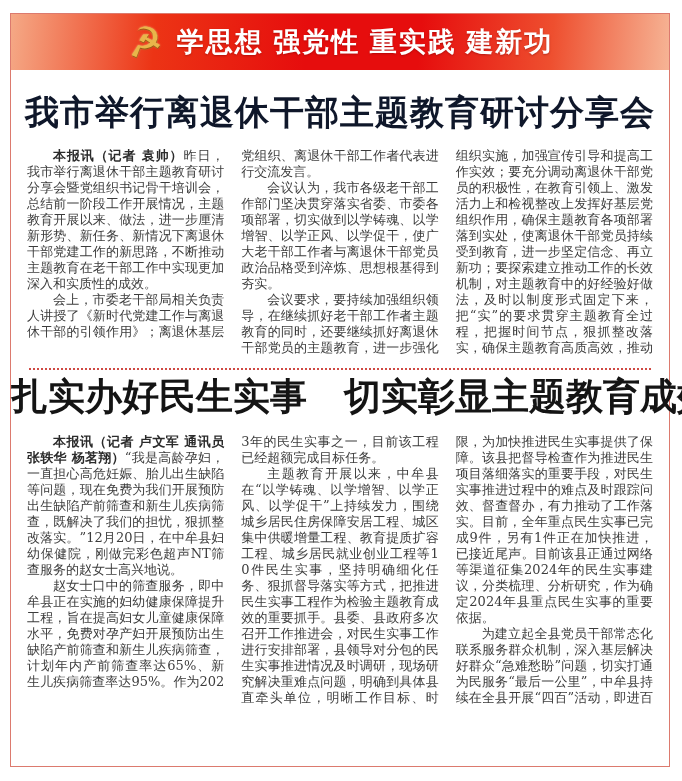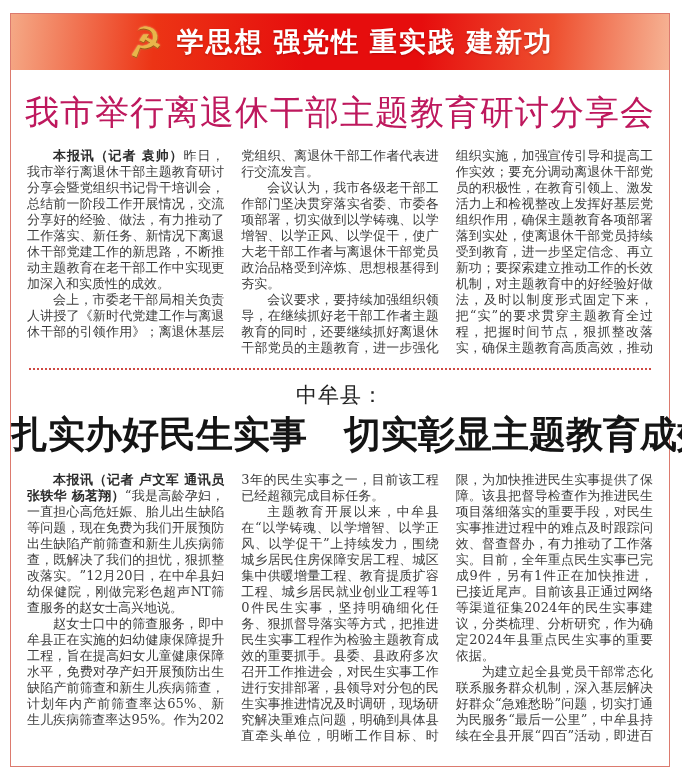--- a/index.html
+++ b/index.html
@@ -37,24 +37,24 @@
     font-size:27px;
     letter-spacing:2px;
     text-shadow:0 1px 2px rgba(120,0,0,.45);
     white-space:nowrap;
     text-align:right;
   }
   .headline1{
     margin-top:20px;
     text-align:center;
     font-family:"Liberation Sans","DejaVu Sans",sans-serif;
-    font-weight:normal;
+    font-weight:bold;
     font-size:34px;
     line-height:44px;
-    color:#be185d;
+    color:#0f172a;
     letter-spacing:1px;
     white-space:nowrap;
   }
   .colbody{
     margin:14px 16px 0 16px;
     column-gap:17px;
     column-count:3;
     column-fill:auto;
     overflow:hidden;
     font-size:13px;
@@ -98,29 +98,28 @@
   <div class="frame">
 
     <div class="banner">
       <span class="emblem">☭</span>
       <span class="slogan">学思想 强党性 重实践 建新功</span>
     </div>
 
     <div class="headline1">我市举行离退休干部主题教育研讨分享会</div>
 
     <div class="colbody body1">
-      <p><span class="lead">本报讯（记者 袁帅）</span><span>昨日，我市举行离退休干部主题教育研讨分享会暨党组织书记骨干培训会，总结前一阶段工作开展情况，交流分享好的经验、做法，有力推动了工作落实、新任务、新情况下离退休干部党建工作的新思路，不断推动主题教育在老干部工作中实现更加深入和实质性的成效。</span></p>
+      <p><span class="lead">本报讯（记者 袁帅）</span><span>昨日，我市举行离退休干部主题教育研讨分享会暨党组织书记骨干培训会，总结前一阶段工作开展情况，主题教育开展以来、做法，进一步厘清新形势、新任务、新情况下离退休干部党建工作的新思路，不断推动主题教育在老干部工作中实现更加深入和实质性的成效。</span></p>
       <p><span>会上，市委老干部局相关负责人讲授了《新时代党建工作与离退休干部的引领作用》；离退休基层党组织、离退休干部工作者代表进行交流发言。</span></p>
       <p><span>会议认为，我市各级老干部工作部门坚决贯穿落实省委、市委各项部署，切实做到以学铸魂、以学增智、以学正风、以学促干，使广大老干部工作者与离退休干部党员政治品格受到淬炼、思想根基得到夯实。</span></p>
       <p><span>会议要求，要持续加强组织领导，在继续抓好老干部工作者主题教育的同时，还要继续抓好离退休干部党员的主题教育，进一步强化组织实施，加强宣传引导和提高工作实效；要充分调动离退休干部党员的积极性，在教育引领上、激发活力上和检视整改上发挥好基层党组织作用，确保主题教育各项部署落到实处，使离退休干部党员持续受到教育，进一步坚定信念、再立新功；要探索建立推动工作的长效机制，对主题教育中的好经验好做法，及时以制度形式固定下来，把“实”的要求贯穿主题教育全过程，把握时间节点，狠抓整改落实，确保主题教育高质高效，推动年度各项老干部工作任务全面完成，为迎接明年全省老干部工作大督查打下坚实基础，为中国式现代化郑州实践奉献智慧和力量。</span></p>
     </div>
 
     <div class="separator"></div>
 
-    <div class="kicker">中牟县：</div>
     <div class="headline2">扎实办好民生实事　切实彰显主题教育成效</div>
 
     <div class="colbody body2">
       <p><span class="lead">本报讯（记者 卢文军 通讯员 张轶华 杨茗翔）</span><span>“我是高龄孕妇，一直担心高危妊娠、胎儿出生缺陷等问题，现在免费为我们开展预防出生缺陷产前筛查和新生儿疾病筛查，既解决了我们的担忧，狠抓整改落实。”12月20日，在中牟县妇幼保健院，刚做完彩色超声NT筛查服务的赵女士高兴地说。</span></p>
       <p><span>赵女士口中的筛查服务，即中牟县正在实施的妇幼健康保障提升工程，旨在提高妇女儿童健康保障水平，免费对孕产妇开展预防出生缺陷产前筛查和新生儿疾病筛查，计划年内产前筛查率达65%、新生儿疾病筛查率达95%。作为2023年的民生实事之一，目前该工程已经超额完成目标任务。</span></p>
       <p><span>主题教育开展以来，中牟县在“以学铸魂、以学增智、以学正风、以学促干”上持续发力，围绕城乡居民住房保障安居工程、城区集中供暖增量工程、教育提质扩容工程、城乡居民就业创业工程等10件民生实事，坚持明确细化任务、狠抓督导落实等方式，把推进民生实事工程作为检验主题教育成效的重要抓手。县委、县政府多次召开工作推进会，对民生实事工作进行安排部署，县领导对分包的民生实事推进情况及时调研，现场研究解决重难点问题，明确到具体县直牵头单位，明晰工作目标、时限，为加快推进民生实事提供了保障。该县把督导检查作为推进民生项目落细落实的重要手段，对民生实事推进过程中的难点及时跟踪问效、督查督办，有力推动了工作落实。目前，全年重点民生实事已完成9件，另有1件正在加快推进，已接近尾声。目前该县正通过网络等渠道征集2024年的民生实事建议，分类梳理、分析研究，作为确定2024年县重点民生实事的重要依据。</span></p>
       <p><span>为建立起全县党员干部常态化联系服务群众机制，深入基层解决好群众“急难愁盼”问题，切实打通为民服务“最后一公里”，中牟县持续在全县开展“四百”活动，即进百家门、访百家情、解百家难、暖百家心。截至目前，共走访群众7100余户、2.4万余人，收集群众诉求建议3800余条，已解决群众反映问题3500余条，正在流转办理300余条，有效提升了党员干部为民服务的水平，不断增强了人民群众的获得感和满意度。</span></p>
     </div>
 
   </div>

